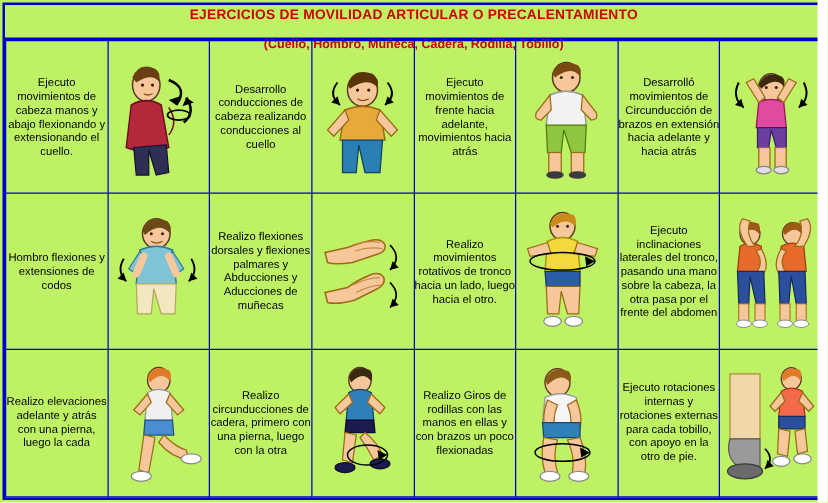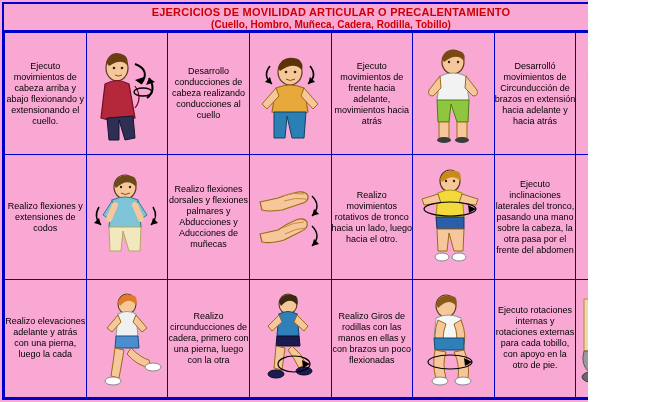--- a/index.html
+++ b/index.html
@@ -4,25 +4,25 @@
 <style>
   html, body {
     margin: 0;
     padding: 0;
     background: #ffffff;
   }
   body {
     font-family: "Liberation Sans", sans-serif;
   }
   #page {
-    width: 588px;
+    width: 654px;
     height: 402px;
     position: relative;
     box-sizing: border-box;
-    background: #f9a8d4;
+    background: #bef264;
     overflow: hidden;
   }
   .frame {
     position: absolute;
     left: 2px;
     top: 2px;
     width: 658px;
     height: 398px;
     border: 2px solid #0000cc;
     box-sizing: border-box;
@@ -43,21 +43,21 @@
     font-size: 11px;
     font-weight: bold;
     letter-spacing: 0.2px;
     line-height: 12px;
   }
   .title-line2 {
     color: #cc0000;
     font-size: 10px;
     font-weight: bold;
     line-height: 12px;
-    margin-top: 1px;
+    margin-top: 12px;
   }
   table.grid {
     position: absolute;
     left: 4px;
     top: 32px;
     width: 654px;
     height: 366px;
     border-collapse: collapse;
     table-layout: fixed;
   }
@@ -104,21 +104,21 @@
 
   <div class="title-block">
     <div class="title-line1">EJERCICIOS DE MOVILIDAD ARTICULAR O PRECALENTAMIENTO</div>
     <div class="title-line2">(Cuello, Hombro, Muñeca, Cadera, Rodilla, Tobillo)</div>
   </div>
 
   <table class="grid">
     <tbody>
 
     <tr class="row1">
-      <td class="text">Ejecuto movimientos de cabeza arriba y abajo flexionando y extensionando el cuello.</td>
+      <td class="text">Ejecuto movimientos de cabeza manos y abajo flexionando y extensionando el cuello.</td>
       <td class="pic">
         <svg class="fig" width="72" height="96" viewBox="0 0 72 96">
           <ellipse cx="26" cy="22" rx="11" ry="13" fill="#f6c79a" stroke="#5a3a1a" stroke-width="1.2"></ellipse>
           <path d="M15 16 Q20 3 33 9 Q38 12 36 19 Q30 12 18 20 Z" fill="#6b3d12"></path>
           <circle cx="23" cy="22" r="1.3" fill="#3a2008"></circle>
           <circle cx="31" cy="22" r="1.3" fill="#3a2008"></circle>
           <path d="M24 29 Q27 31 31 29" stroke="#8a4a1a" stroke-width="1" fill="none"></path>
           <path d="M14 38 Q26 31 38 38 L44 72 Q26 78 10 72 Z" fill="#b5283c" stroke="#6d0f20" stroke-width="1.2"></path>
           <path d="M16 72 L18 94 L28 94 L28 74 L34 94 L44 92 L42 70 Z" fill="#2f2f55" stroke="#14142b" stroke-width="1"></path>
           <path d="M44 40 Q52 52 44 62" stroke="#6d0f20" stroke-width="1.2" fill="none"></path>
@@ -184,21 +184,21 @@
           <path d="M25 58 L25 74 L34 74 L36 60 L40 74 L48 74 L48 58 Z" fill="#6a3fa0" stroke="#3a1f64" stroke-width="1"></path>
           <rect x="26" y="74" width="9" height="16" fill="#f6c79a" stroke="#9c6a14" stroke-width="1"></rect>
           <rect x="39" y="74" width="9" height="16" fill="#f6c79a" stroke="#9c6a14" stroke-width="1"></rect>
           <ellipse cx="30" cy="92" rx="6" ry="3" fill="#e0e0e0" stroke="#888888" stroke-width="1"></ellipse>
           <ellipse cx="44" cy="92" rx="6" ry="3" fill="#e0e0e0" stroke="#888888" stroke-width="1"></ellipse>
         </svg>
       </td>
     </tr>
 
     <tr class="row2">
-      <td class="text">Realizo flexiones y extensiones de codos</td>
+      <td class="text">Hombro flexiones y extensiones de codos</td>
       <td class="pic">
         <svg class="fig" width="72" height="100" viewBox="0 0 72 100">
           <ellipse cx="34" cy="20" rx="11" ry="12" fill="#f6c79a" stroke="#5a3a1a" stroke-width="1.2"></ellipse>
           <path d="M23 18 Q28 4 43 10 Q47 14 45 20 Q37 10 25 21 Z" fill="#6b4a18"></path>
           <circle cx="30" cy="20" r="1.2" fill="#3a2008"></circle>
           <circle cx="39" cy="20" r="1.2" fill="#3a2008"></circle>
           <path d="M30 26 Q34 29 39 26" stroke="#8a4a1a" stroke-width="1" fill="none"></path>
           <path d="M21 33 Q34 27 47 33 L50 60 Q34 66 18 60 Z" fill="#7fc4d6" stroke="#2f7d93" stroke-width="1.2"></path>
           <path d="M21 34 L12 48 L18 52 L25 40 Z" fill="#7fc4d6" stroke="#2f7d93" stroke-width="1"></path>
           <path d="M18 52 L24 38" stroke="#f6c79a" stroke-width="6" stroke-linecap="round"></path>

